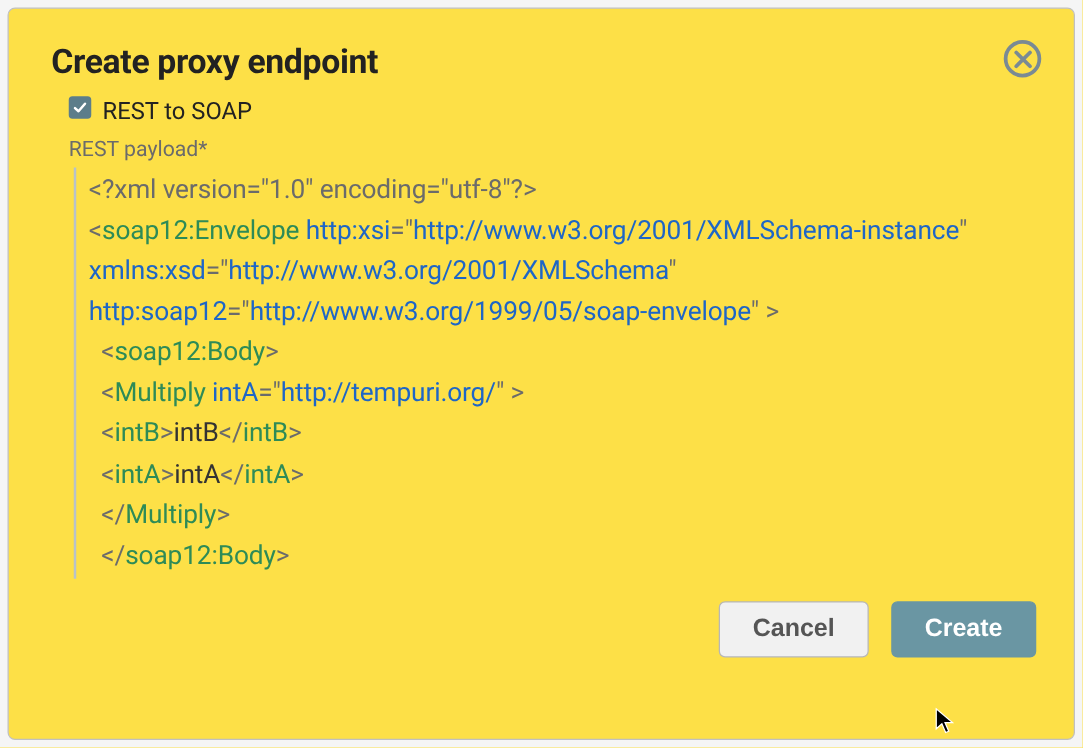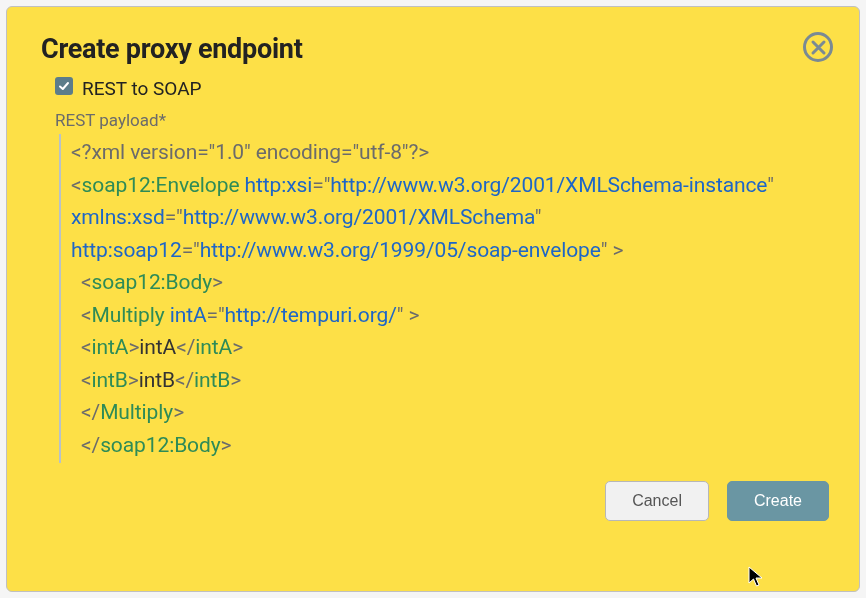--- a/index.html
+++ b/index.html
@@ -16,21 +16,21 @@
 .field-label{font-size:17px;color:#6b6b6b;margin-left:14px;margin-bottom:4px}
 .code{margin-left:18px;border-left:2px solid #b8c2c8;padding:2px 0 2px 10px;font-size:21px;line-height:1.55;font-family:inherit;letter-spacing:-0.005em;font-variant-ligatures:none}
 .code .line{white-space:normal}
 .in1{padding-left:10px}
 .d{color:#6b6b6b}
 .t{color:#2e8b57}
 .a{color:#1e66c7}
 .v{color:#1e66c7}
 .txt{color:#333}
 .actions{display:flex;justify-content:flex-end;gap:18px;margin-top:18px}
-.btn{font-size:16px;font-weight:400;padding:10px 26px;border-radius:5px;cursor:pointer;border:1px solid}
+.btn{font-size:20px;font-weight:700;padding:10px 26px;border-radius:5px;cursor:pointer;border:1px solid}
 .btn-cancel{background:#f1f1f1;border-color:#b7b7b7;color:#555}
 .btn-create{background:#6a96a3;border-color:#6a96a3;color:#fff}
 .cursor{position:absolute;left:748px;top:566px;pointer-events:none}
 </style>
 </head>
 <body>
 
 <div class="modal">
   <div class="header">
     <div class="title">Create proxy endpoint</div>
@@ -63,24 +63,24 @@
       <span class="a"> http:soap12</span><span class="d">="</span><span class="v">http://www.w3.org/1999/05/soap-envelope</span><span class="d">"</span><span class="d"> &gt;</span>
     </div>
     <div class="line in1">
       <span class="d">&lt;</span><span class="t">soap12:Body</span><span class="d">&gt;</span>
     </div>
     <div class="line in1">
       <span class="d">&lt;</span><span class="t">Multiply</span>
       <span class="a"> intA</span><span class="d">="</span><span class="v">http://tempuri.org/</span><span class="d">"</span><span class="d"> &gt;</span>
     </div>
     <div class="line in1">
-      <span class="d">&lt;</span><span class="t">intA</span><span class="d">&gt;</span><span class="txt">intA</span><span class="d">&lt;/</span><span class="t">intA</span><span class="d">&gt;</span>
+      <span class="d">&lt;</span><span class="t">intB</span><span class="d">&gt;</span><span class="txt">intB</span><span class="d">&lt;/</span><span class="t">intB</span><span class="d">&gt;</span>
     </div>
     <div class="line in1">
-      <span class="d">&lt;</span><span class="t">intB</span><span class="d">&gt;</span><span class="txt">intB</span><span class="d">&lt;/</span><span class="t">intB</span><span class="d">&gt;</span>
+      <span class="d">&lt;</span><span class="t">intA</span><span class="d">&gt;</span><span class="txt">intA</span><span class="d">&lt;/</span><span class="t">intA</span><span class="d">&gt;</span>
     </div>
     <div class="line in1">
       <span class="d">&lt;/</span><span class="t">Multiply</span><span class="d">&gt;</span>
     </div>
     <div class="line in1">
       <span class="d">&lt;/</span><span class="t">soap12:Body</span><span class="d">&gt;</span>
     </div>
   </div>
 
   <div class="actions">

